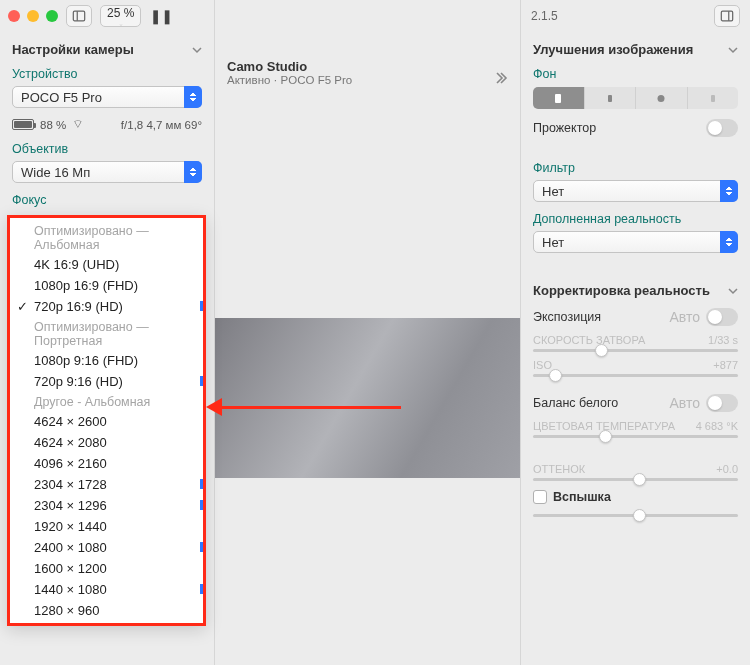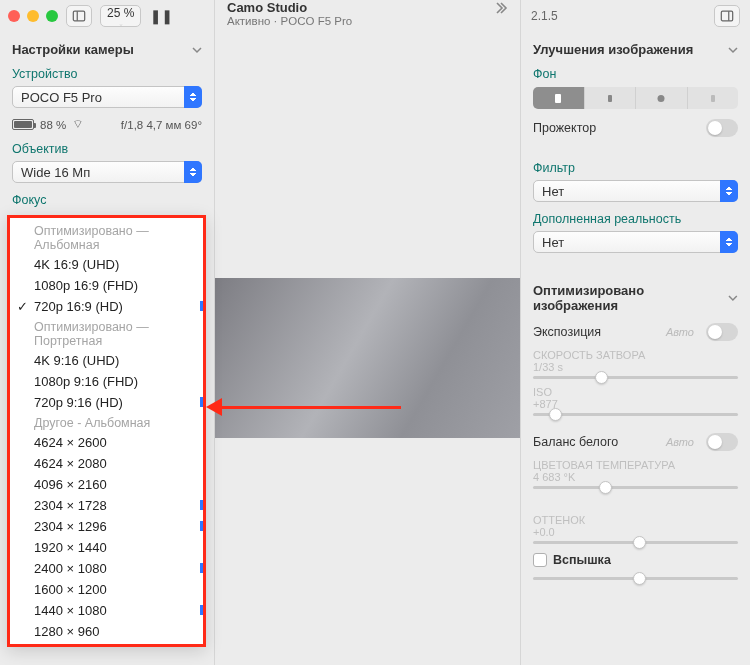--- a/index.html
+++ b/index.html
@@ -149,23 +149,24 @@
 
   
   .center {
     flex: 1;
     background: #ececec;
     display: flex; flex-direction: column;
     position: relative;
   }
   .center-top {
     height: 46px;
-    display: flex; align-items: flex-start;
+    display: flex; align-items: flex-end;
     padding: 0 12px;
     justify-content: space-between;
+    margin-top: 40px;
   }
   .app-title { font-size: 13px; font-weight: 600; color: #333;}
   .app-sub { font-size: 11.5px; color: #777; }
   .center-top svg { width: 16px; height: 16px; stroke: #888; }
 
   .preview-area {
     flex: 1;
     padding: 0;
     position: relative;
   }
@@ -239,36 +240,35 @@
   }
   .toggle.on::after { left: auto; right: 2px; }
 
   .slider-row {
     padding: 4px 12px 3px 12px;
   }
   .slider-row .label {
     display: flex; justify-content: space-between;
     font-size: 11px; color: #888;
     margin-bottom: 3px;
-    flex-direction: column;
   }
   .slider-row .label.muted { color: #bfbfbf; }
   .slider-track {
     height: 3px; background: #c9c9c9; border-radius: 2px; position: relative;
   }
   .slider-track .thumb {
     position: absolute; top: -5px;
     width: 13px; height: 13px; border-radius: 50%;
     background: #fff; border: 1px solid #c4c4c4;
     box-shadow: 0 1px 2px rgba(0,0,0,.15);
   }
 
   .small-label { font-size: 12.5px; }
   .muted { color: #bababa; }
-  .auto { font-size: 11px; color: #bababa; margin-right: 12px; font-style: italic;}
+  .auto { font-size: 14px; color: #bababa; margin-right: 6px;}
 
   .check-row {
     display: flex; align-items: center; gap: 6px;
     padding: 6px 12px;
     font-size: 12.5px;
     font-weight: bold;
   }
   .checkbox {
     width: 14px; height: 14px; border: 1px solid #b0b0b0; border-radius: 3px;
     background: #fff;
@@ -345,21 +345,20 @@
     </div>
 
     <div class="field-label">Фокус</div>
 
     <div class="dropdown" id="dd">
         <div class="dd-group">Оптимизировано — Альбомная</div>
         <div class="dd-item">4K 16:9 (UHD)</div>
         <div class="dd-item">1080p 16:9 (FHD)</div>
         <div class="dd-item checked">720p 16:9 (HD)<span class="tick-right"></span></div>
         <div class="dd-group">Оптимизировано — Портретная</div>
-        <div class="dd-item">4K 9:16 (UHD)</div>
         <div class="dd-item">1080p 9:16 (FHD)</div>
         <div class="dd-item">720p 9:16 (HD)<span class="tick-right"></span></div>
         <div class="dd-group">Другое - Альбомная</div>
         <div class="dd-item">4624 × 2600</div>
         <div class="dd-item">4624 × 2080</div>
         <div class="dd-item">4096 × 2160</div>
         <div class="dd-item">2304 × 1728<span class="tick-right"></span></div>
         <div class="dd-item">2304 × 1296<span class="tick-right"></span></div>
         <div class="dd-item">1920 × 1440</div>
         <div class="dd-item">2400 × 1080<span class="tick-right"></span></div>
@@ -456,21 +455,21 @@
             <path d="M1 4 L4 1 L7 4"></path>
           </svg>
           <svg viewBox="0 0 8 5">
             <path d="M1 1 L4 4 L7 1"></path>
           </svg>
       </span>
     </div>
 
     <div style="height:14px"></div>
     <div class="section-head">
-      <span>Оптимизировано изображения</span>
+      <span>Корректировка реальность</span>
       <svg viewBox="0 0 10 10">
           <path d="M1 3 L5 7 L9 3" fill="none" stroke-width="1.5"></path>
         </svg>
     </div>
 
     <div class="toggle-row">
       <span>Экспозиция</span>
       <span style="display:flex;align-items:center;">
         <span class="auto">Авто</span>
         <span class="toggle"></span>

